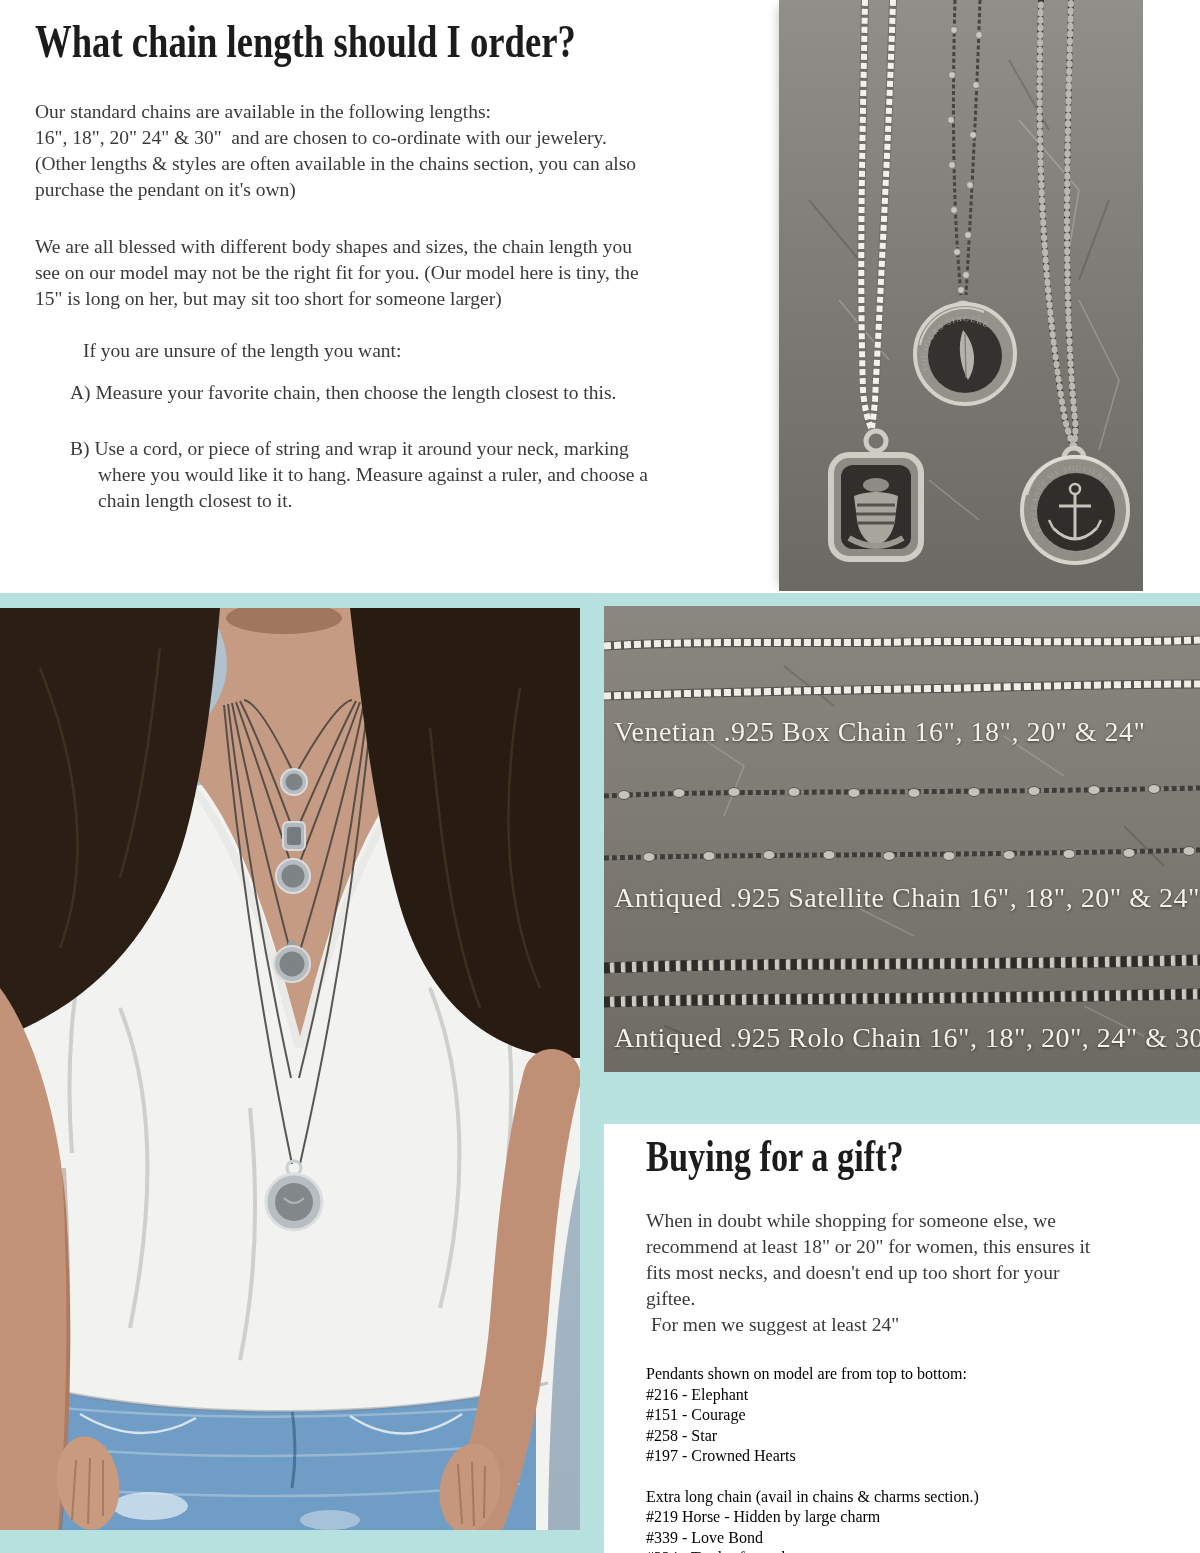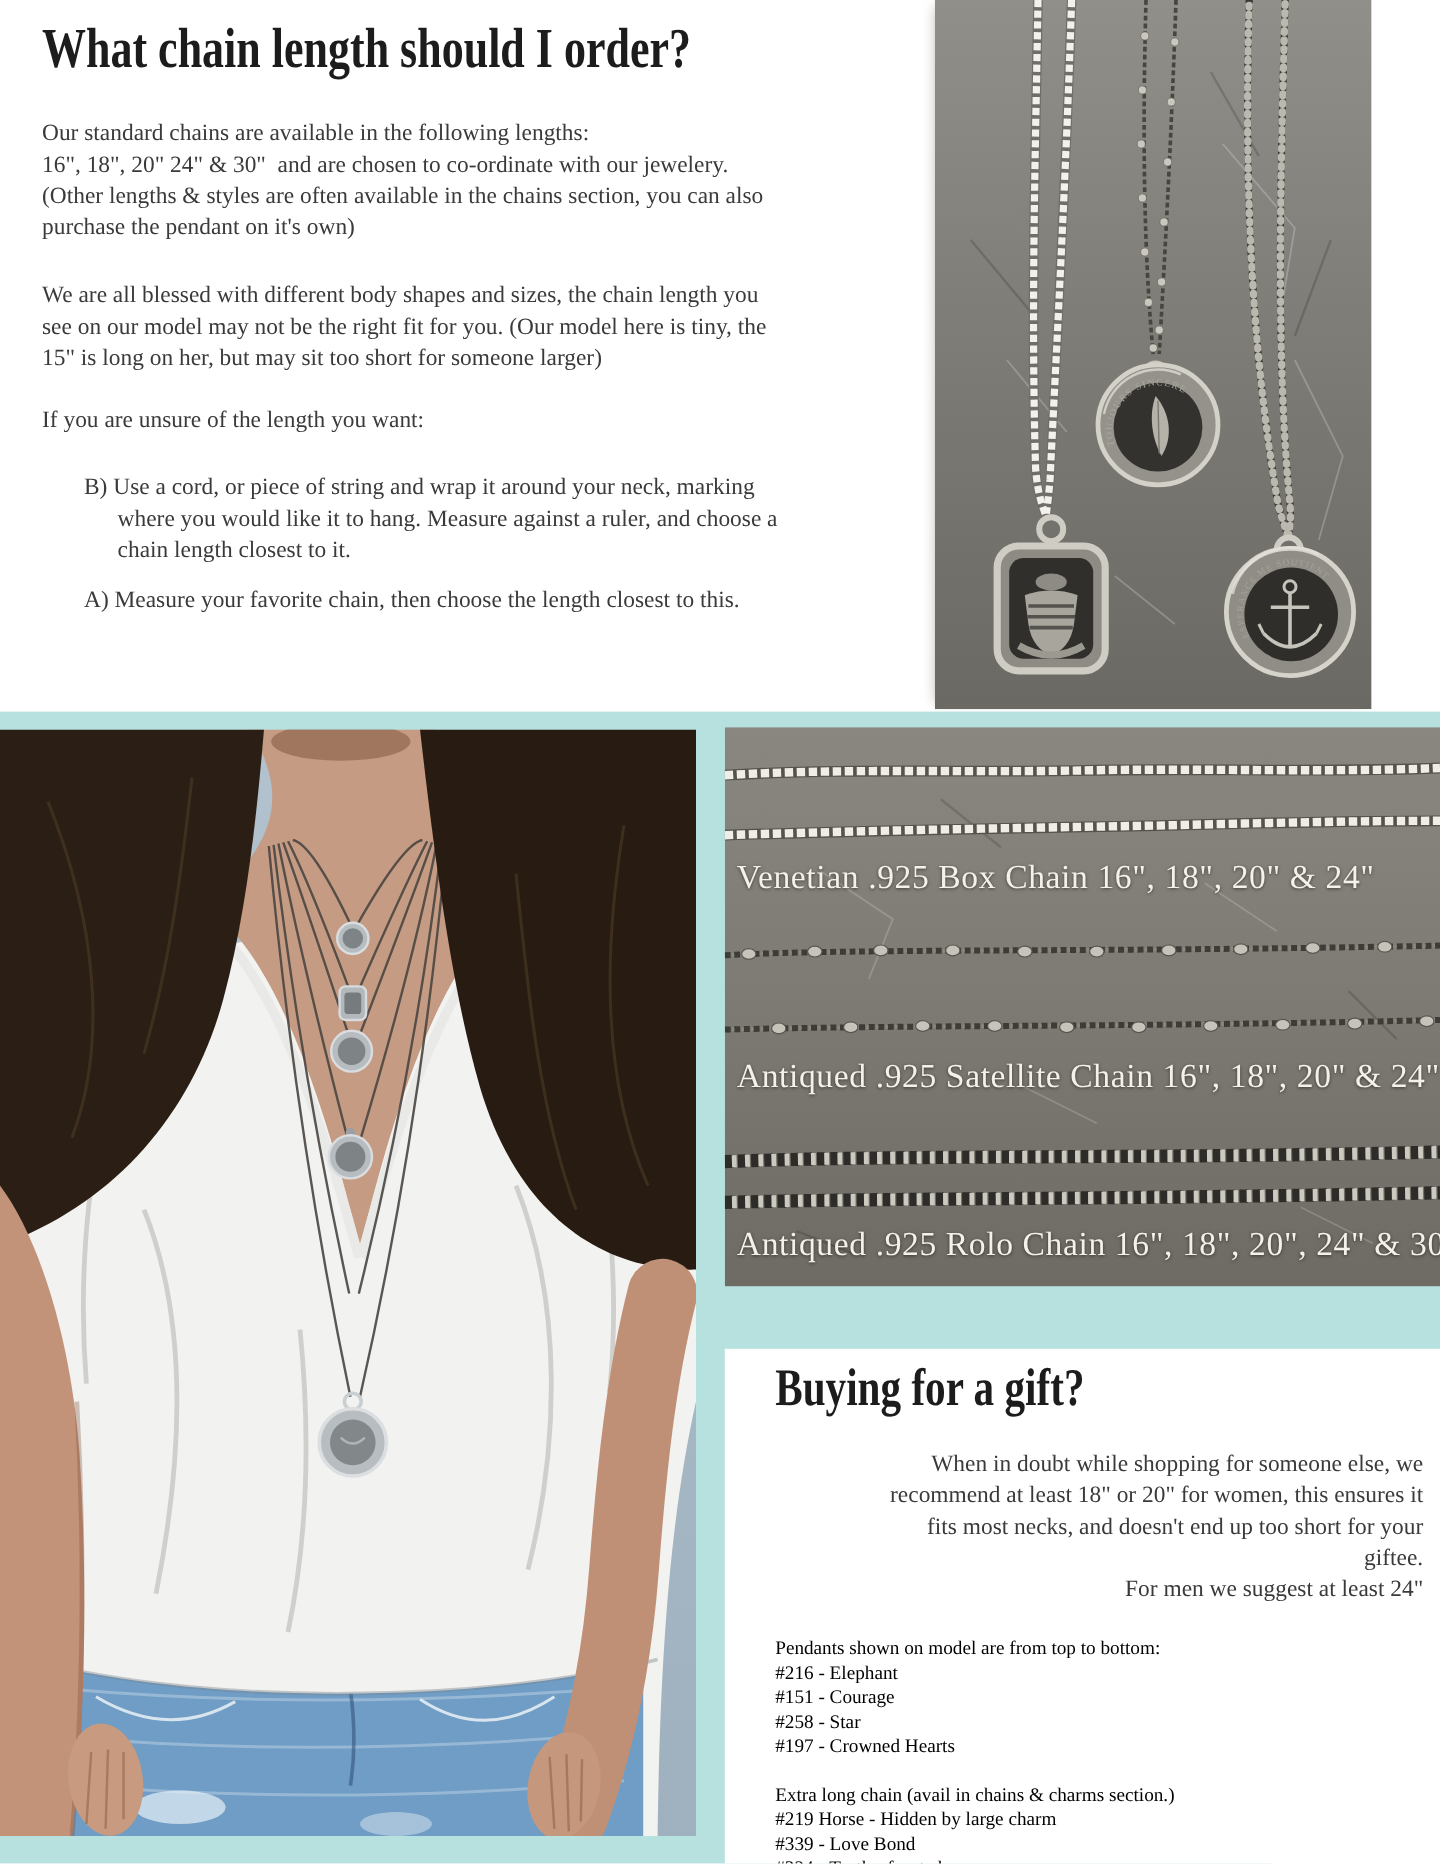--- a/index.html
+++ b/index.html
@@ -20,21 +20,21 @@
     transform:scaleX(0.78); transform-origin:left top;
     white-space:nowrap; letter-spacing:0;
   }
   h1.display-heading { font-size:47px; line-height:54px; }
   h2.display-heading { font-size:44px; line-height:50px; }
   .para {
     font-size:19.5px; line-height:26px; color:#3a3a3a;
     white-space:pre-line;
   }
   .intro-col .para { margin-top:31px; }
-  .intro-col .para.tight { margin-top:26px; }
+  .intro-col .para.tight { margin-top:26px;margin-left:48px; }
   .para.option { margin-left:35px; margin-top:16px; }
   .para.option.hang { margin-top:30px; padding-left:28px; text-indent:-28px; }
 
   .pendants-photo {
     position:absolute; left:779px; top:0; width:364px; height:591px;
     box-shadow:-6px 0 10px -6px rgba(0,0,0,.25);
   }
   .pendants-photo svg, .model-photo svg, .chains-photo svg { display:block; width:100%; height:100%; }
 
   
@@ -43,44 +43,44 @@
   .chains-photo { position:absolute; left:604px; top:13px; width:596px; height:466px; }
   .chain-label {
     position:absolute; left:10px; white-space:nowrap;
     font-size:28px; color:#f4f1e9; letter-spacing:.5px;
     text-shadow:0 1px 3px rgba(0,0,0,.55);
   }
   .gift-box {
     position:absolute; left:604px; top:485px; width:596px; height:452px;
     background:#ffffff; padding:8px 0 0 42px;margin-top:46px;
   }
-  .gift-para { margin-top:26px; width:540px;text-align:right; }
+  .gift-para { margin-top:26px; width:540px; }
   .pendant-list { margin-top:26px; font-size:16px; line-height:20.5px; color:#000000; }
   .pendant-list .gap { height:20px; }
 </style>
 </head>
 <body>
 
 <div class="page">
 
   <section>
     <div class="intro-col">
       <h1 class="display-heading">What chain length should I order?</h1>
       <p class="para">Our standard chains are available in the following lengths:
 16", 18", 20" 24" &amp; 30"&nbsp; and are chosen to co-ordinate with our jewelery.
 (Other lengths &amp; styles are often available in the chains section, you can also
 purchase the pendant on it's own)</p>
       <p class="para">We are all blessed with different body shapes and sizes, the chain length you
 see on our model may not be the right fit for you. (Our model here is tiny, the
 15" is long on her, but may sit too short for someone larger)</p>
       <p class="para tight">If you are unsure of the length you want:</p>
+      <p class="para option">A) Measure your favorite chain, then choose the length closest to this.</p>
       <p class="para option hang">B) Use a cord, or piece of string and wrap it around your neck, marking
 where you would like it to hang. Measure against a ruler, and choose a
 chain length closest to it.</p>
-      <p class="para option">A) Measure your favorite chain, then choose the length closest to this.</p>
     </div>
 
     <div class="pendants-photo">
       <svg viewBox="0 0 364 591" preserveAspectRatio="none">
         <defs>
           <linearGradient id="slateV" x1="0" y1="0" x2="0" y2="1">
             <stop offset="0" stop-color="#918f89"></stop>
               <stop offset="0.55" stop-color="#7b7973"></stop>
               <stop offset="1" stop-color="#6b6963"></stop>
           </linearGradient>

